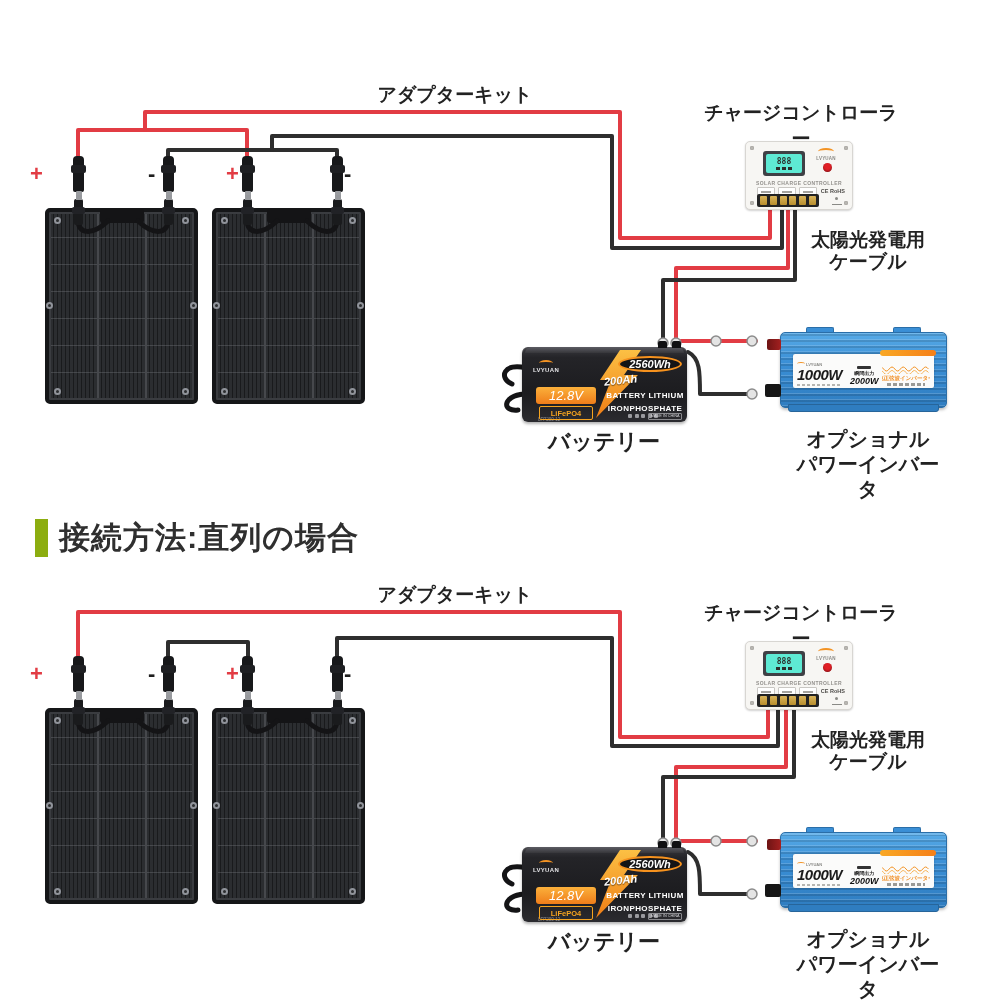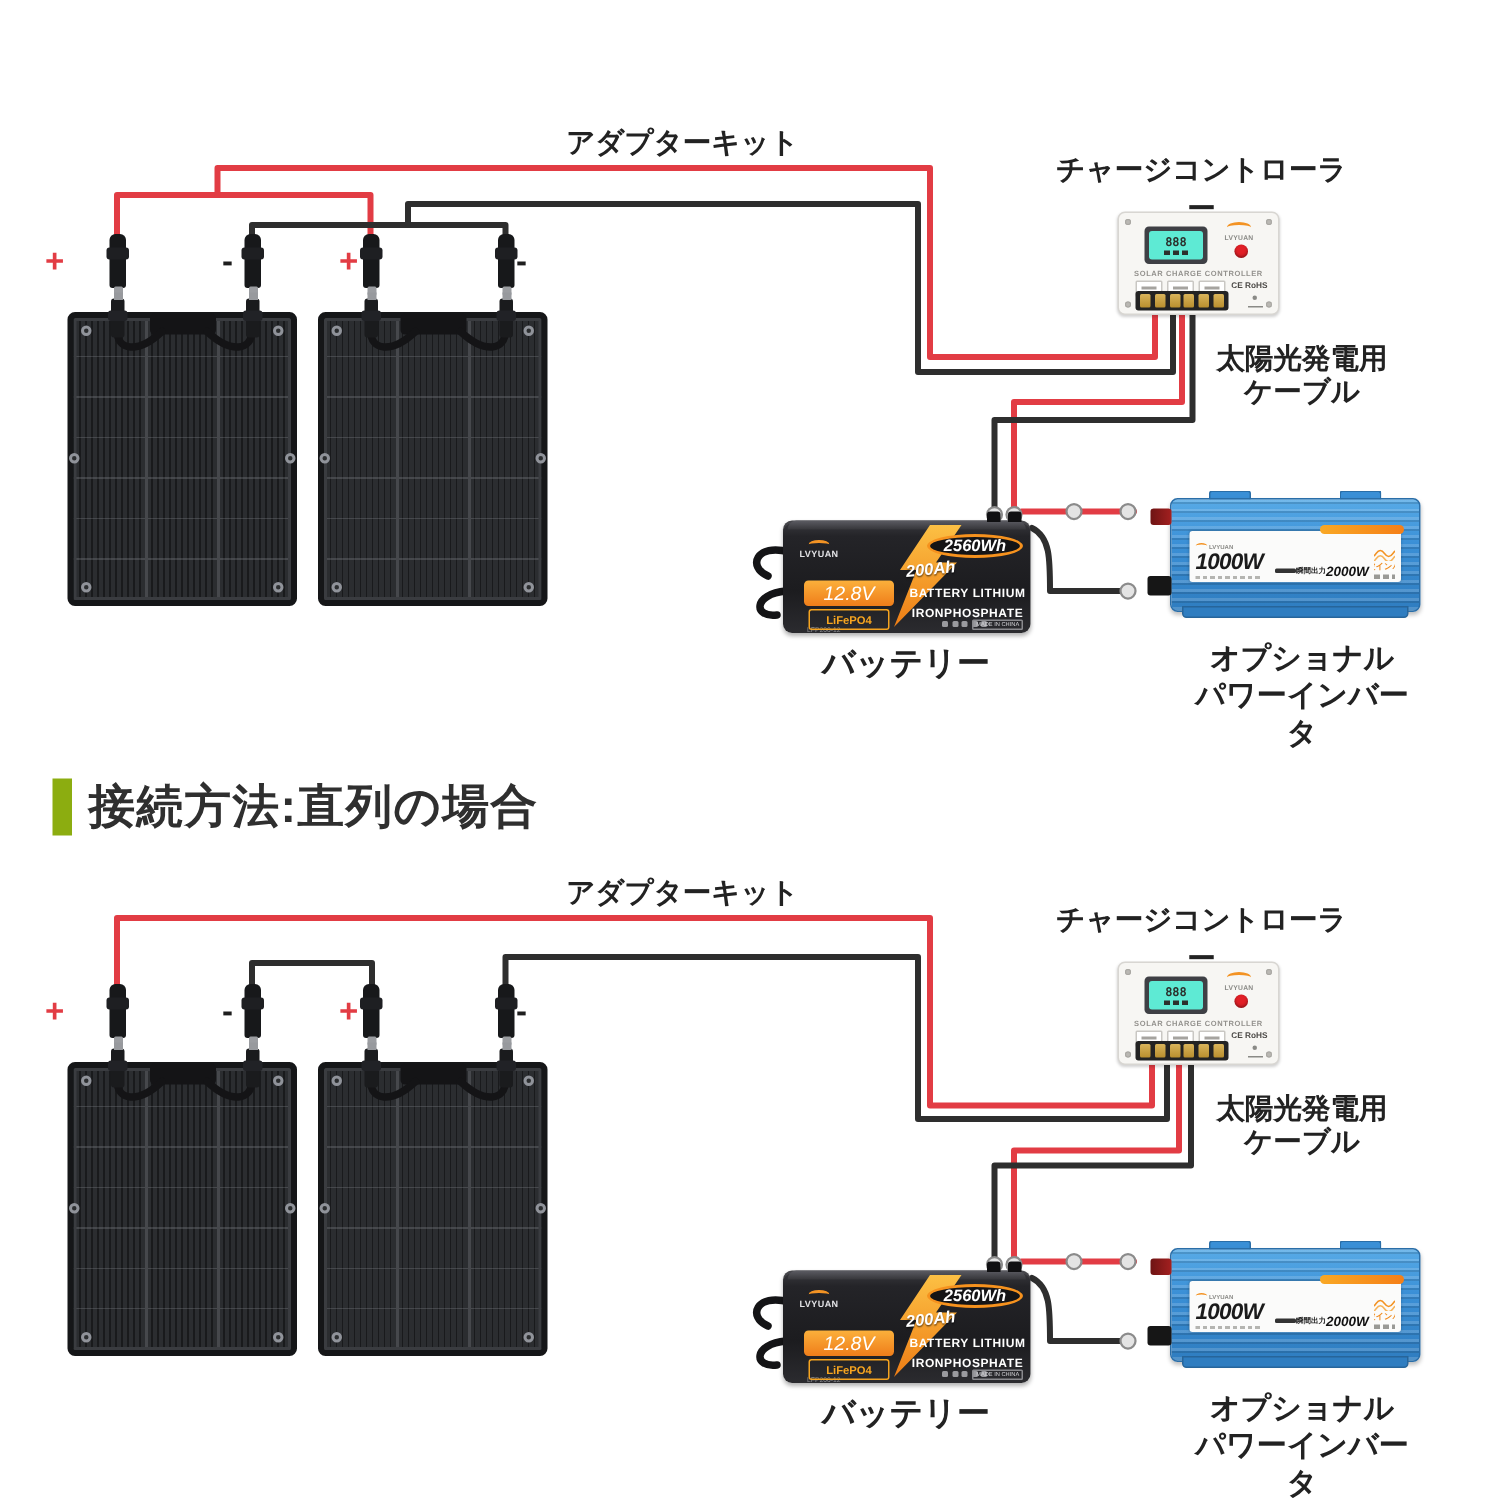--- a/index.html
+++ b/index.html
@@ -111,21 +111,21 @@
   .ta{left:26px}.tbx{right:26px}
   .inv-foot{position:absolute;left:8px;right:8px;bottom:-4px;height:6px;background:#2f7dc0;border:1px solid #27659a;border-radius:0 0 3px 3px}
   .inv-label{position:absolute;left:13px;top:22px;width:141px;height:34px;background:#fbfbfa;border-radius:2px;box-shadow:0 0 2px rgba(0,0,0,.25);display:flex;align-items:flex-end;padding:2px 4px;box-sizing:border-box;gap:3px}
   .inv-badge{position:absolute;right:-2px;top:-4px;width:56px;height:6px;background:linear-gradient(90deg,#f9a825,#f57f17);border-radius:3px}
   .inv-l{display:flex;flex-direction:column;justify-content:center;min-width:46px}
   .inv-brand{font-size:4px;color:#8a8a86;font-weight:700}
   .inv-brand:before{content:"";display:inline-block;width:8px;height:3px;border-top:1.5px solid #f39324;border-radius:50%;margin-right:1px}
   .inv-power{font-size:15px;font-weight:800;font-style:italic;color:#1b1b1b;line-height:15px;letter-spacing:-.5px}
   .inv-specline{height:2px;background:repeating-linear-gradient(90deg,#b5b5b1 0 3px,transparent 3px 5px);margin-top:2px;width:44px}
   .inv-div{width:1px;background:#c6c6c2;margin:2px 0}
-  .inv-m{display:flex;flex-direction:row;justify-content:center;align-items:center;min-width:26px}
+  .inv-m{display:flex;flex-direction:column;justify-content:center;align-items:center;min-width:26px}
   .inv-chip{width:14px;height:3px;background:#333;border-radius:1px;margin-bottom:1px}
   .inv-surge-label{font-size:5px;font-weight:800;color:#222;line-height:6px}
   .inv-surge{font-size:9px;font-weight:800;font-style:italic;color:#111;line-height:10px}
   .inv-r{flex:1;display:flex;flex-direction:column;align-items:center;justify-content:center;gap:1px;overflow:hidden}
   .inv-sine{font-size:5.5px;font-weight:800;color:#f08a1c;white-space:nowrap;line-height:7px}
   .inv-certrow{height:3px;width:38px;background:repeating-linear-gradient(90deg,#9a9a96 0 4px,transparent 4px 6px)}
   .inv-term{position:absolute;border-radius:2px;z-index:5}
   .inv-term.red{left:-13px;top:7px;width:14px;height:11px;background:linear-gradient(90deg,#6e1414,#a32020)}
   .inv-term.blk{left:-15px;top:52px;width:16px;height:13px;background:#161616}
 </style>

